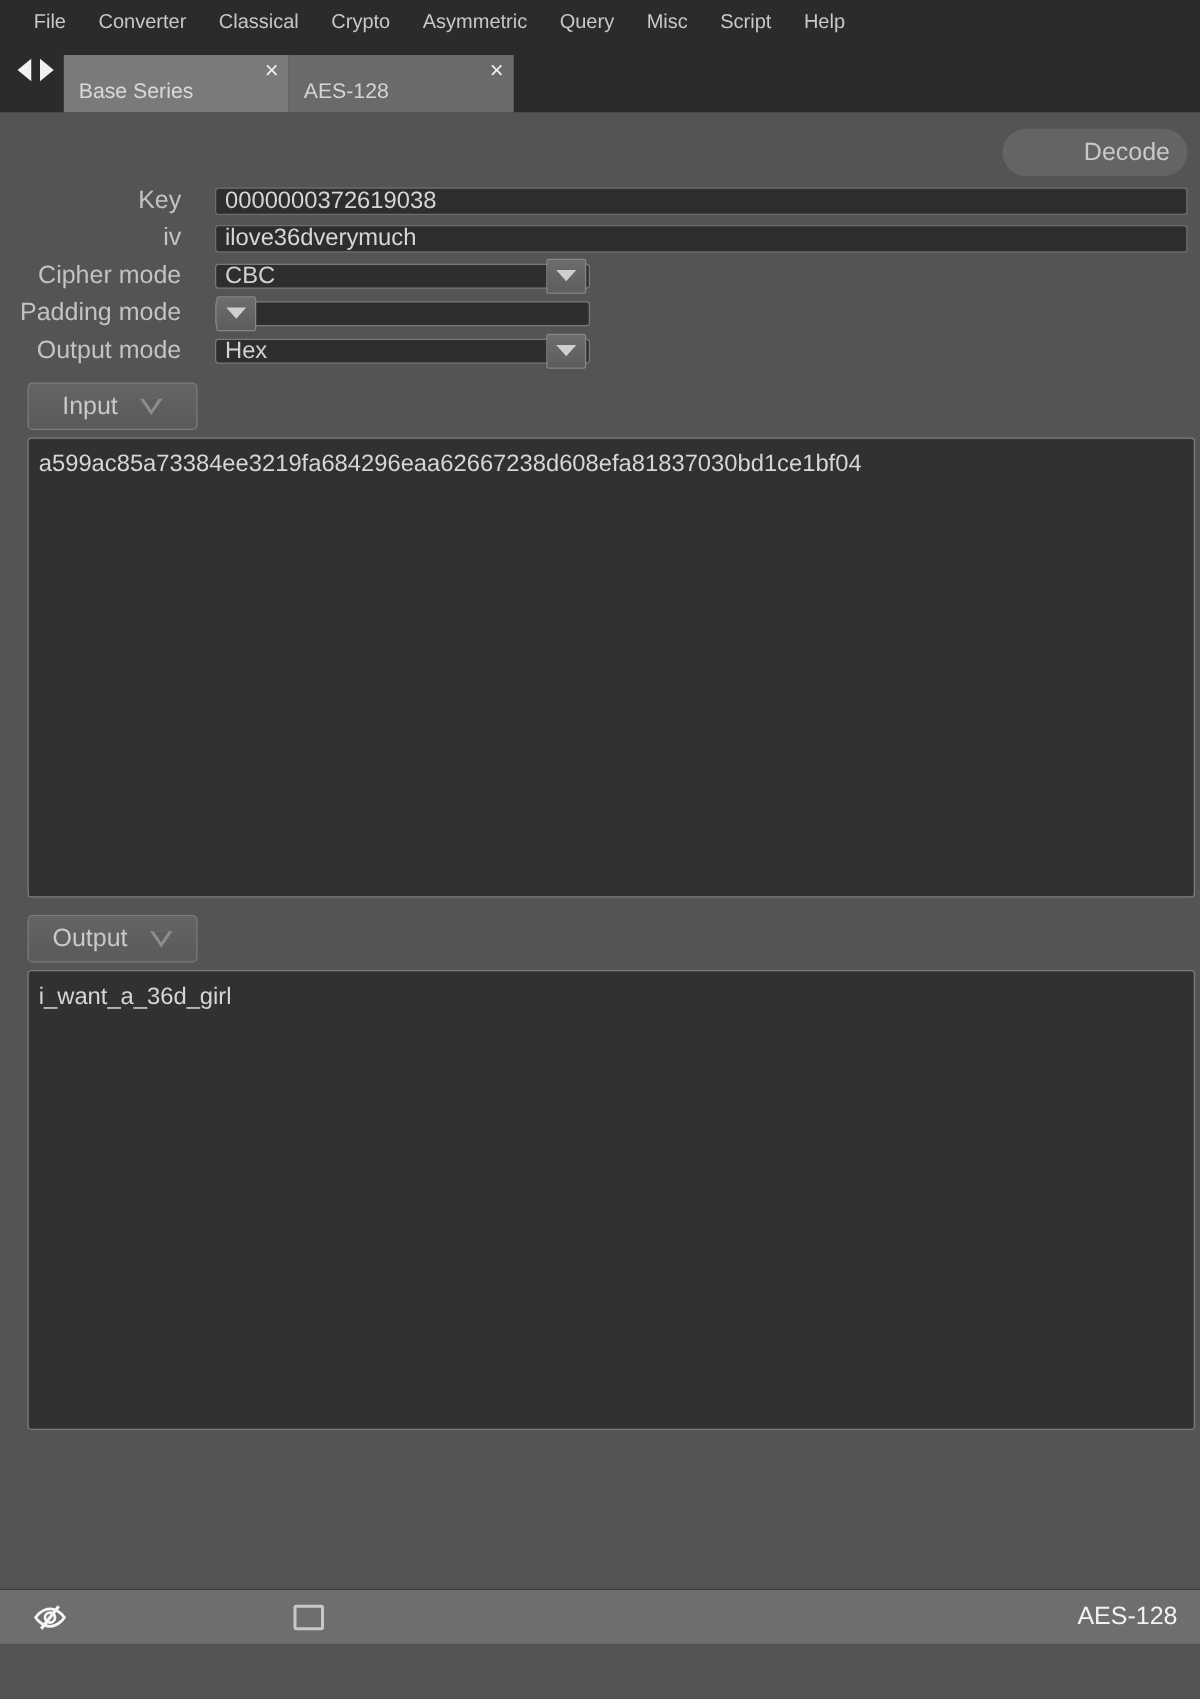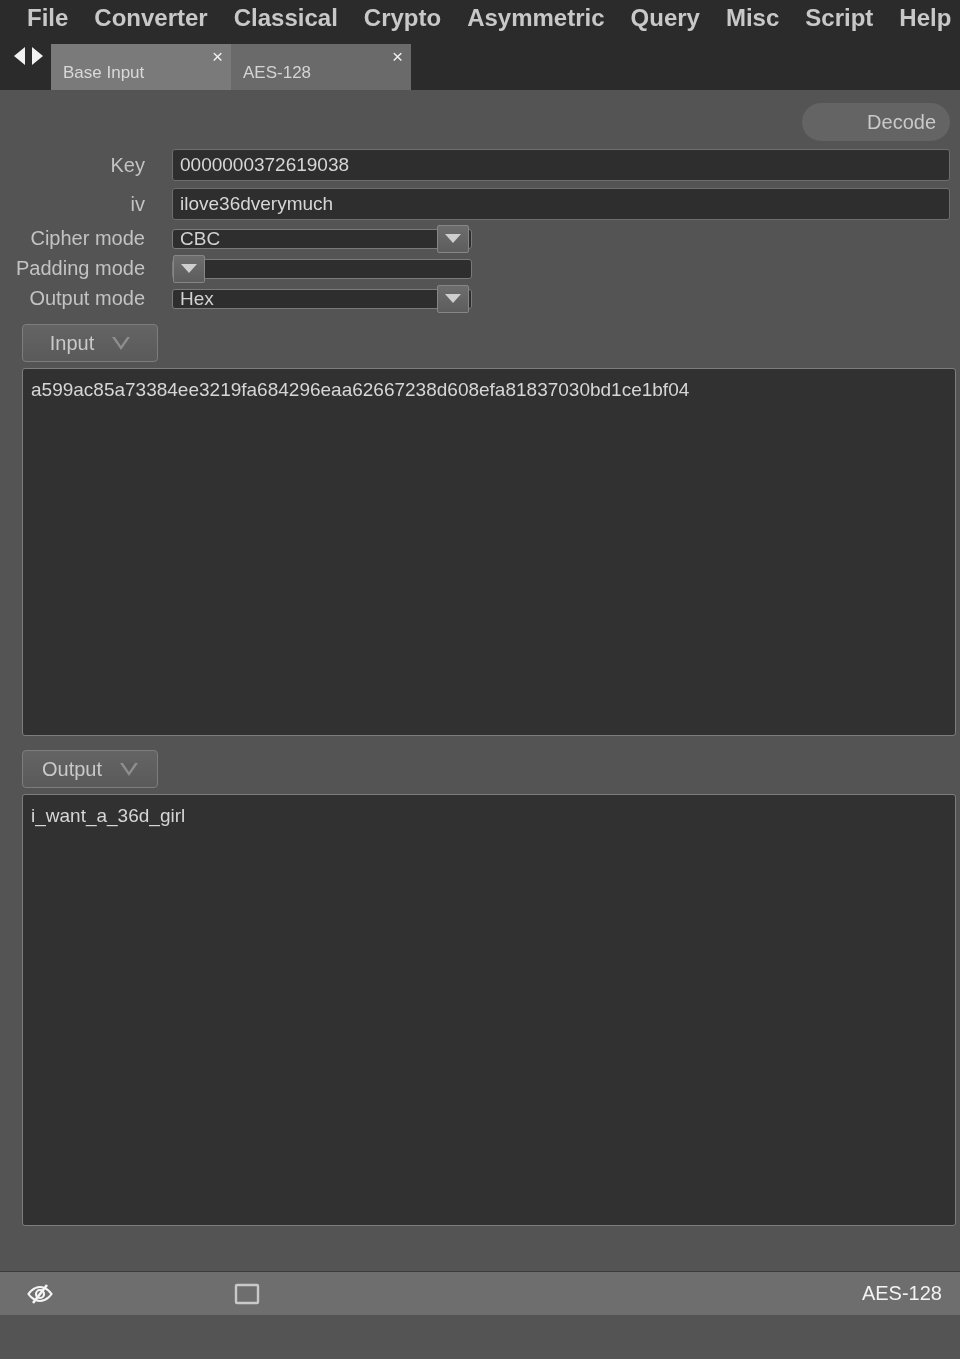--- a/index.html
+++ b/index.html
@@ -15,26 +15,25 @@
   .menubar {
     height: 36px;
     background: #2b2b2b;
     display: flex;
     align-items: center;
     padding-left: 14px;
     gap: 0px;
   }
   .menu-item {
     color: #c8c8c8;
-    font-size: 24px;
+    font-size: 16px;
     padding: 2px 13px;
     white-space: nowrap;
     cursor: default;
     line-height: 26px;
-    font-weight: bold;
   }
 
   
   .tabbar {
     height: 54px;
     background: #2b2b2b;
     display: flex;
     align-items: flex-end;
     padding-left: 10px;
     position: relative;
@@ -122,21 +121,21 @@
   }
   .form-label {
     width: 162px;
     text-align: right;
     padding-right: 27px;
     color: #c3c3c3;
     font-size: 20px;
   }
   .text-input {
     flex: 1;
-    height: 32px;
+    height: 22px;
     background: #2e2e2e;
     border: 1px solid #6e6e6e;
     border-radius: 3px;
     color: #d6d6d6;
     font-size: 19px;
     padding: 0 7px;
     font-family: "Liberation Sans", sans-serif;
     outline: none;
   }
   .select-wrap {
@@ -223,21 +222,21 @@
     line-height: 24px;
     padding: 9px 8px;
     resize: none;
     outline: none;
     font-family: "Liberation Sans", sans-serif;
     overflow: hidden;
     white-space: pre-wrap;
     word-break: break-all;
   }
   #input-textarea  { height: 368px; }
-  #output-textarea { height: 432px; }
+  #output-textarea { height: 368px; }
 
   
   .statusbar {
     position: absolute;
     bottom: 0; left: 0;
     width: 960px;
     height: 44px;
     background: #6e6e6e;
     border-top: 1px solid #3b3b3b;
     display: flex;
@@ -272,21 +271,21 @@
   <div class="menu-item">Script</div>
   <div class="menu-item">Help</div>
 </div>
 
 <div class="tabbar">
   <div class="navarrows">
     <div class="nav-arrow nav-left"></div>
     <div class="nav-arrow nav-right"></div>
   </div>
   <div class="tab inactive">
-    <span>Base Input</span>
+    <span>Base Series</span>
     <span class="tab-close">×</span>
   </div>
   <div class="tab active">
     <span>AES-128</span>
     <span class="tab-close">×</span>
   </div>
 </div>
 
 <div class="content">
 

